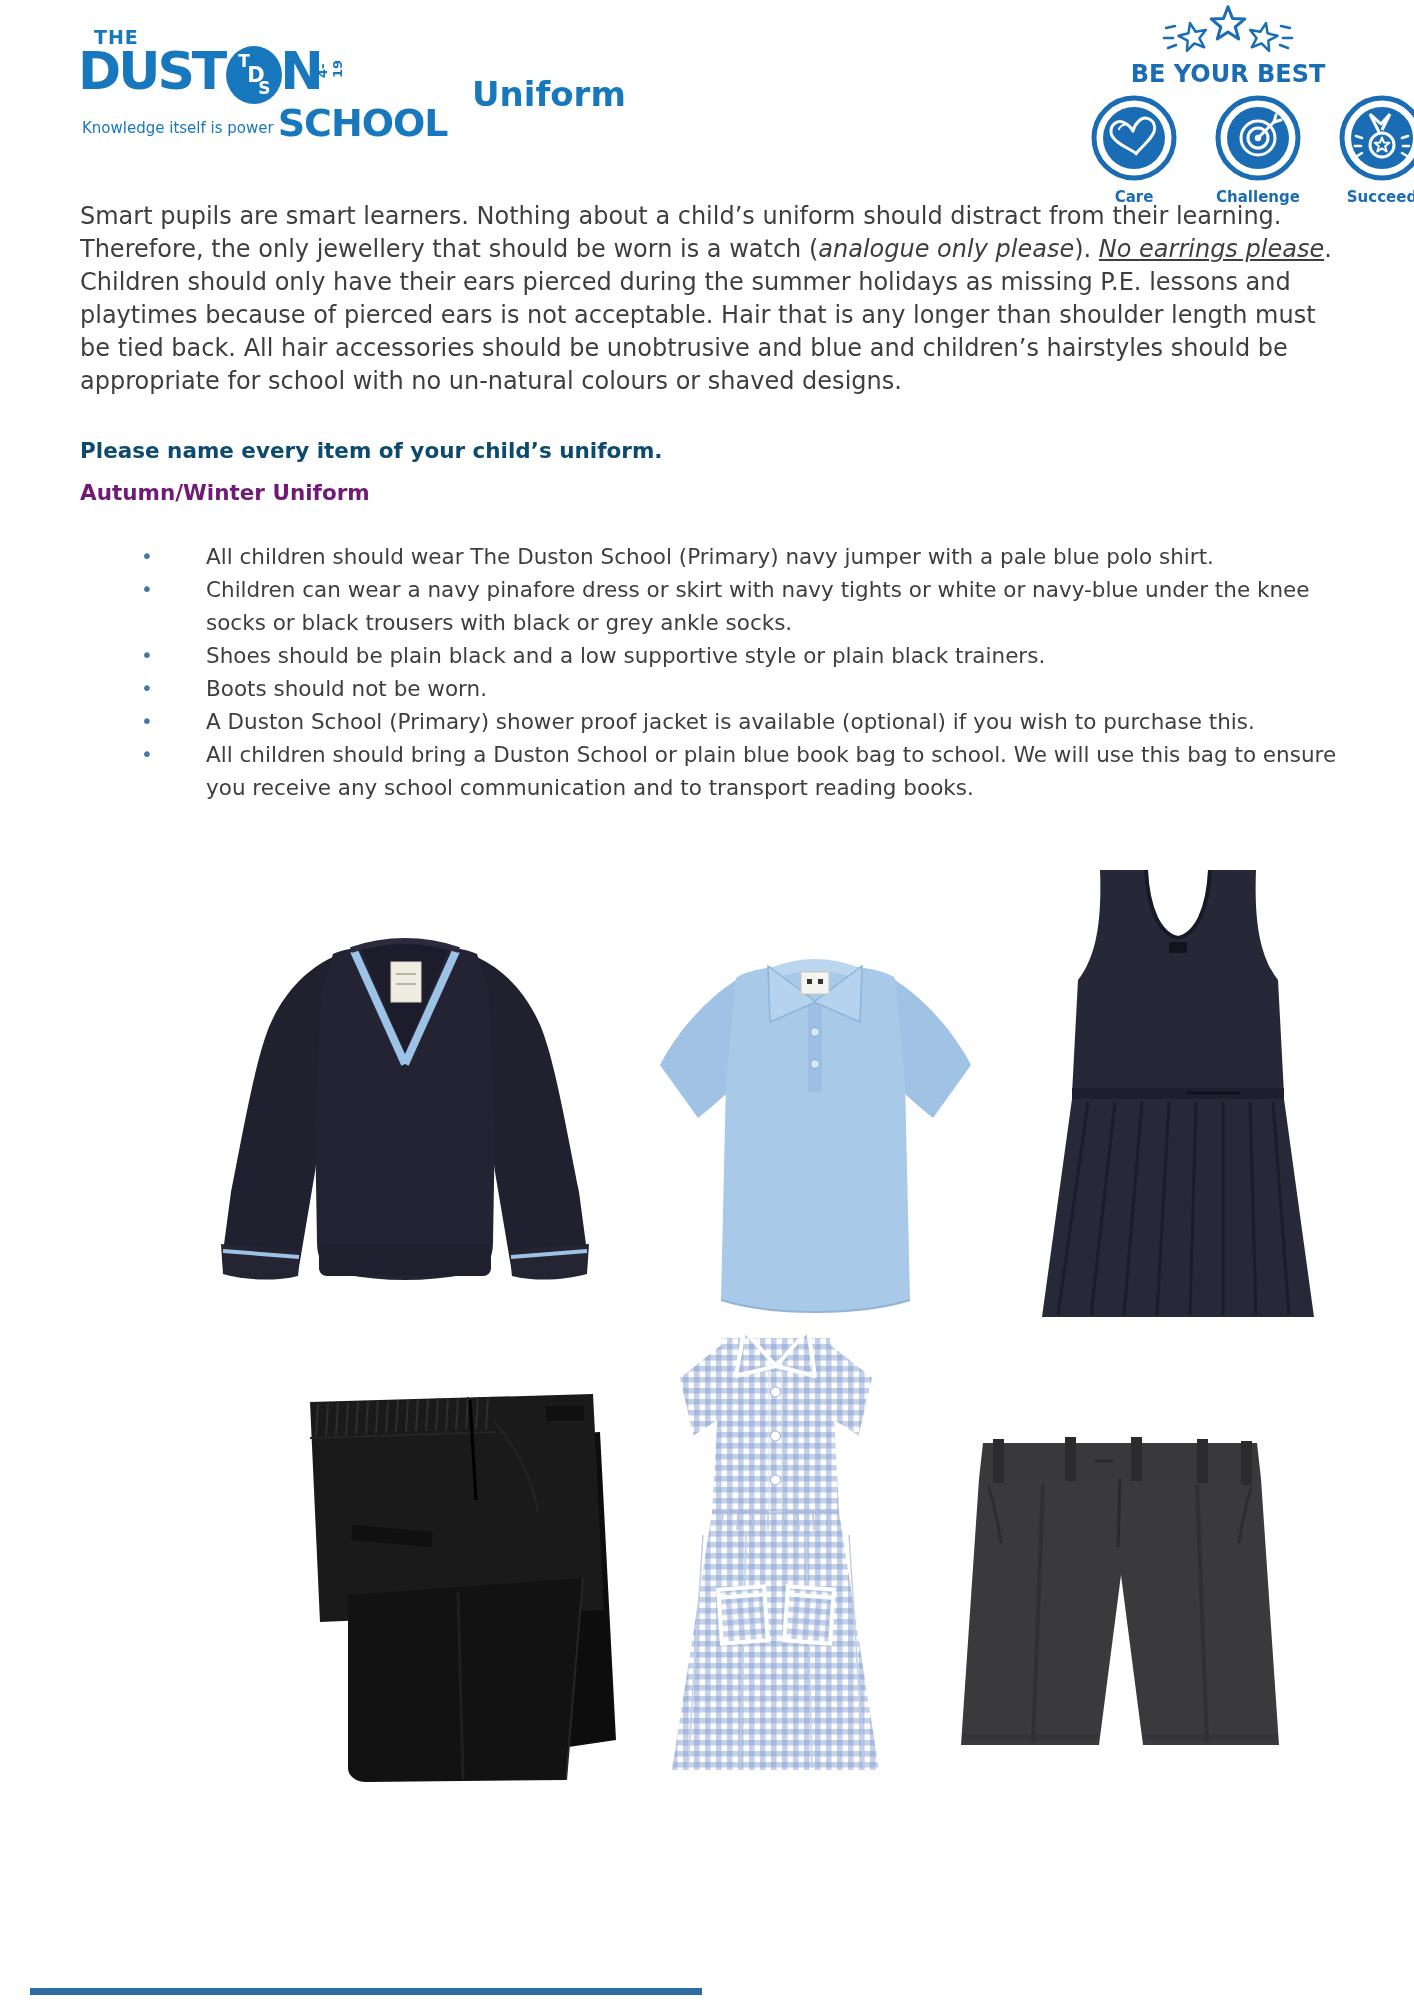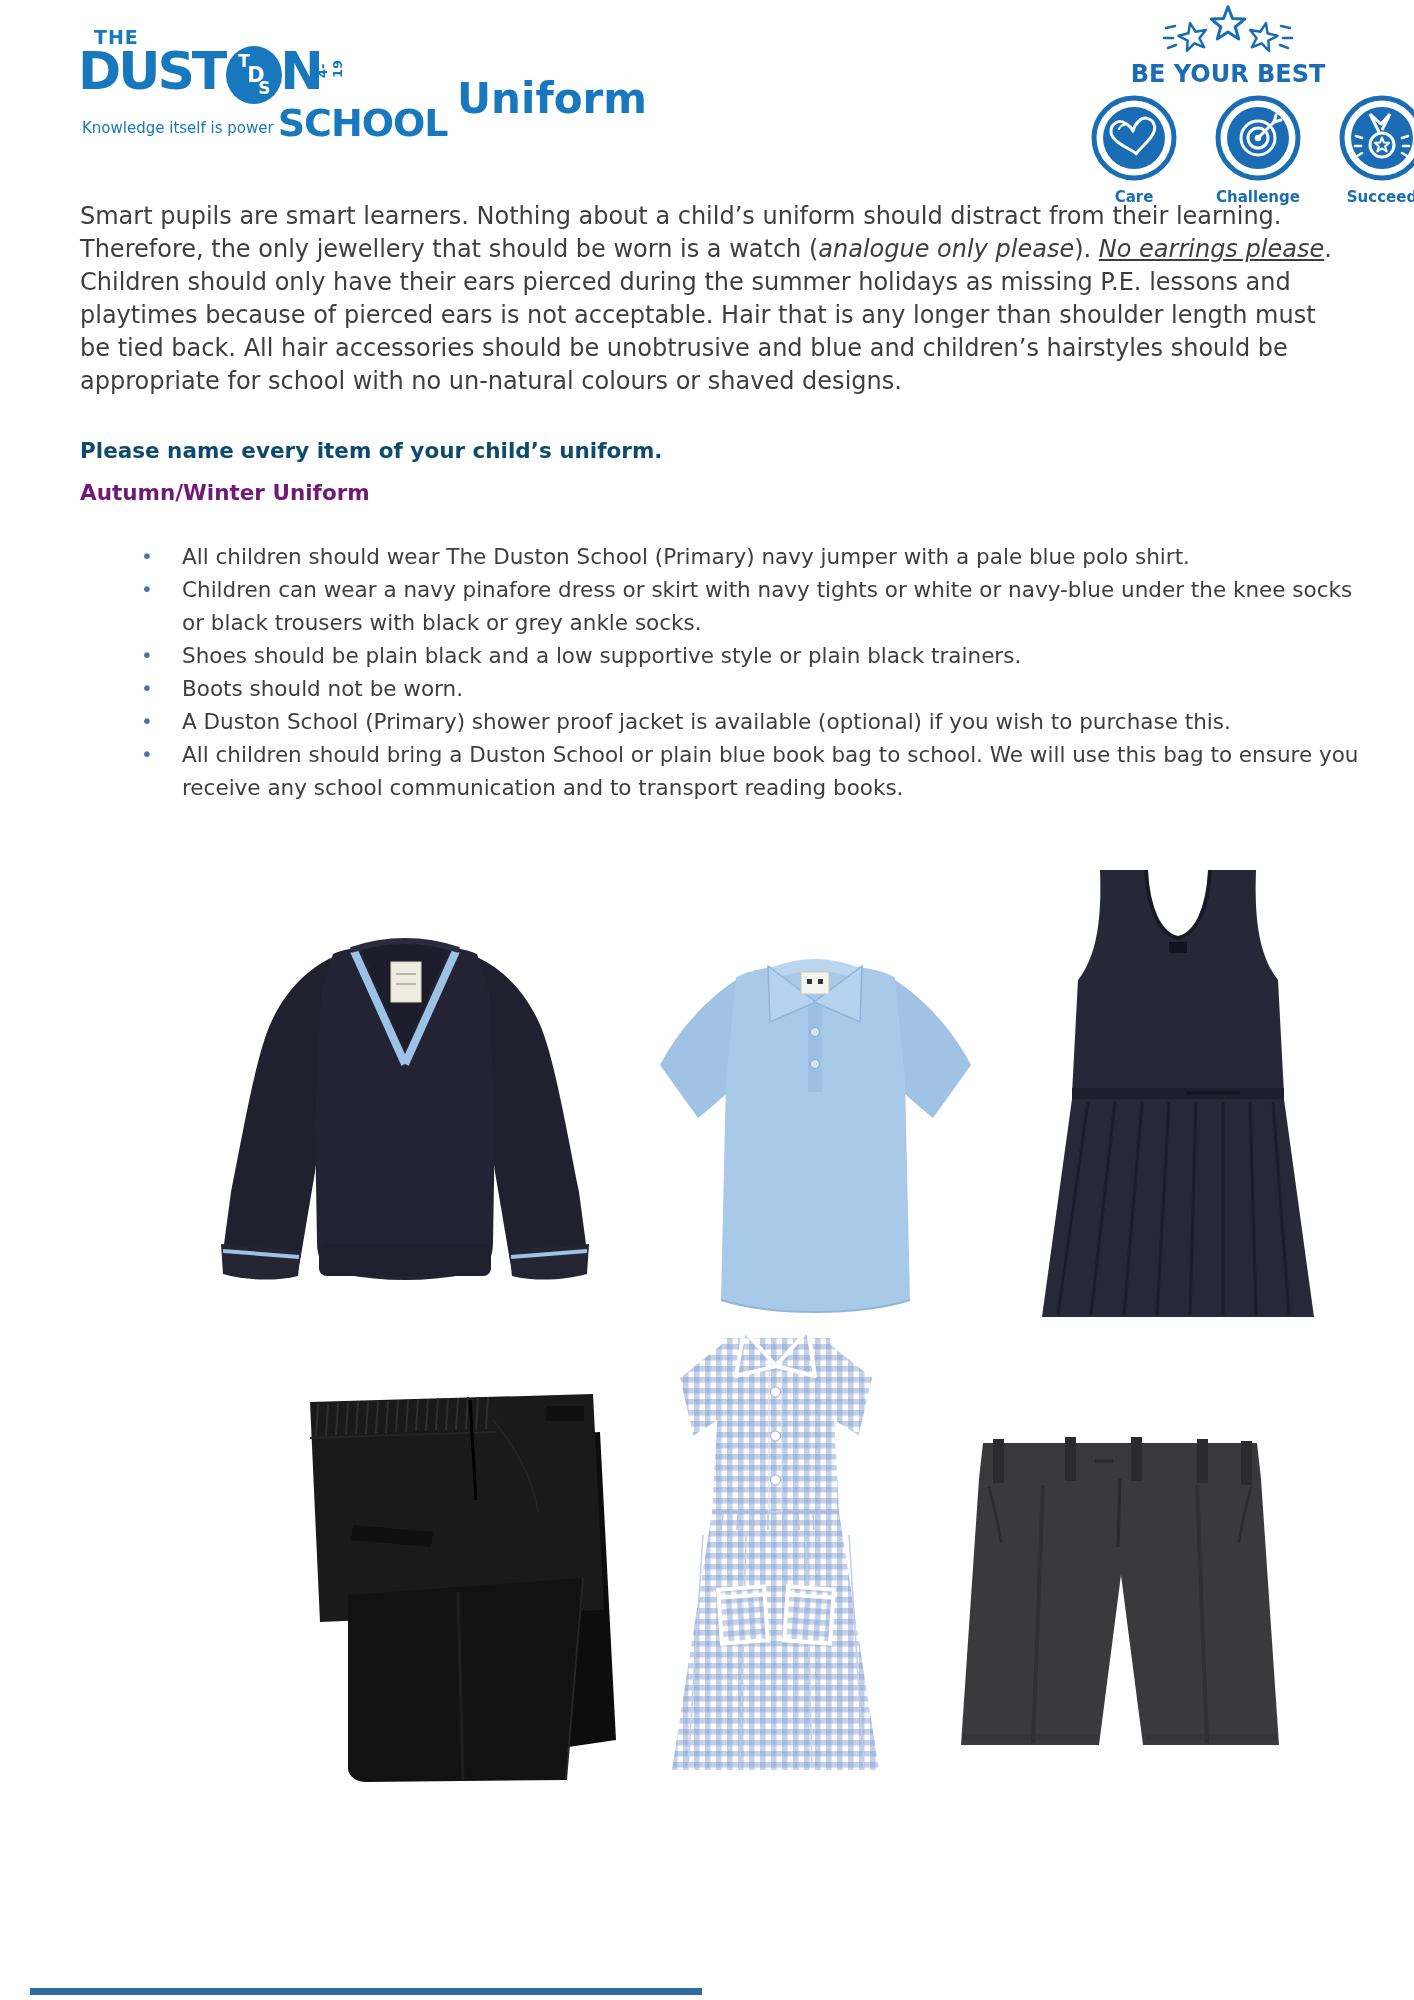--- a/index.html
+++ b/index.html
@@ -17,38 +17,38 @@
   .logo-circle{position:relative;width:56px;height:58px;border-radius:50%;background:#1878be;margin:0 -2px 0 2px;top:4px;}
   .logo-circle span{position:absolute;color:#fff;font-weight:bold;line-height:1;}
   .tds-t{left:12px;top:7px;font-size:17px;}
   .tds-d{left:21px;top:19px;font-size:21px;}
   .tds-s{left:32px;top:34px;font-size:17px;}
   .logo-419{font-size:13px;font-weight:bold;transform:rotate(-90deg);transform-origin:center;width:14px;letter-spacing:0px;margin-left:2px;}
   .logo-bottom{position:absolute;left:4px;top:78px;display:flex;align-items:flex-end;}
   .logo-tagline{font-size:15px;margin-right:4px;margin-bottom:5px;white-space:nowrap;}
   .logo-school{font-size:38px;font-weight:bold;letter-spacing:-1px;line-height:1;}
   
-  .doc-title{position:absolute;left:457px;top:74px;font-size:42px;font-weight:bold;color:#1878be;}
+  .doc-title{position:absolute;left:472px;top:74px;font-size:34px;font-weight:bold;color:#1878be;}
   
   .badge{position:absolute;left:1088px;top:4px;width:280px;color:#1a6cb4;}
   .badge-stars{display:block;margin:0 auto;}
   .badge-motto{text-align:center;font-size:24px;font-weight:bold;letter-spacing:0px;margin-top:-2px;white-space:nowrap;}
   .badge-circles{display:flex;justify-content:space-between;margin-top:6px;padding:0 2px;gap:36px;}
   .badge-cell{width:88px;text-align:center;}
   .badge-label{font-size:15px;font-weight:bold;margin-top:2px;}
   
   .intro{position:absolute;left:80px;top:200px;width:1268px;font-size:24px;line-height:33px;}
   .it{font-style:italic;}
   .itu{font-style:italic;text-decoration:underline;}
   .name-notice{position:absolute;left:80px;top:438px;width:1268px;font-size:21.5px;font-weight:bold;color:#0c4a6e;}
   .season-head{position:absolute;left:80px;top:480px;font-size:21.5px;font-weight:bold;color:#701a75;}
   .bullets{position:absolute;left:112px;top:540px;width:1250px;margin:0;padding:0;list-style:none;font-size:21.5px;line-height:33px;}
   .bullets li{display:flex;align-items:flex-start;}
   .bullets .dot{width:70px;flex:0 0 70px;text-align:center;color:#4576a4;font-size:20px;}
-  .bullets .btext{flex:1;}
+  .bullets .btext{flex:1;margin-left:24px;}
   
   .garment{position:absolute;}
   
   .footer-rule{position:absolute;left:30px;top:1988px;width:672px;height:7px;background:#2e6da4;}
 </style>
 </head>
 <body>
 
 <div class="page">
 

